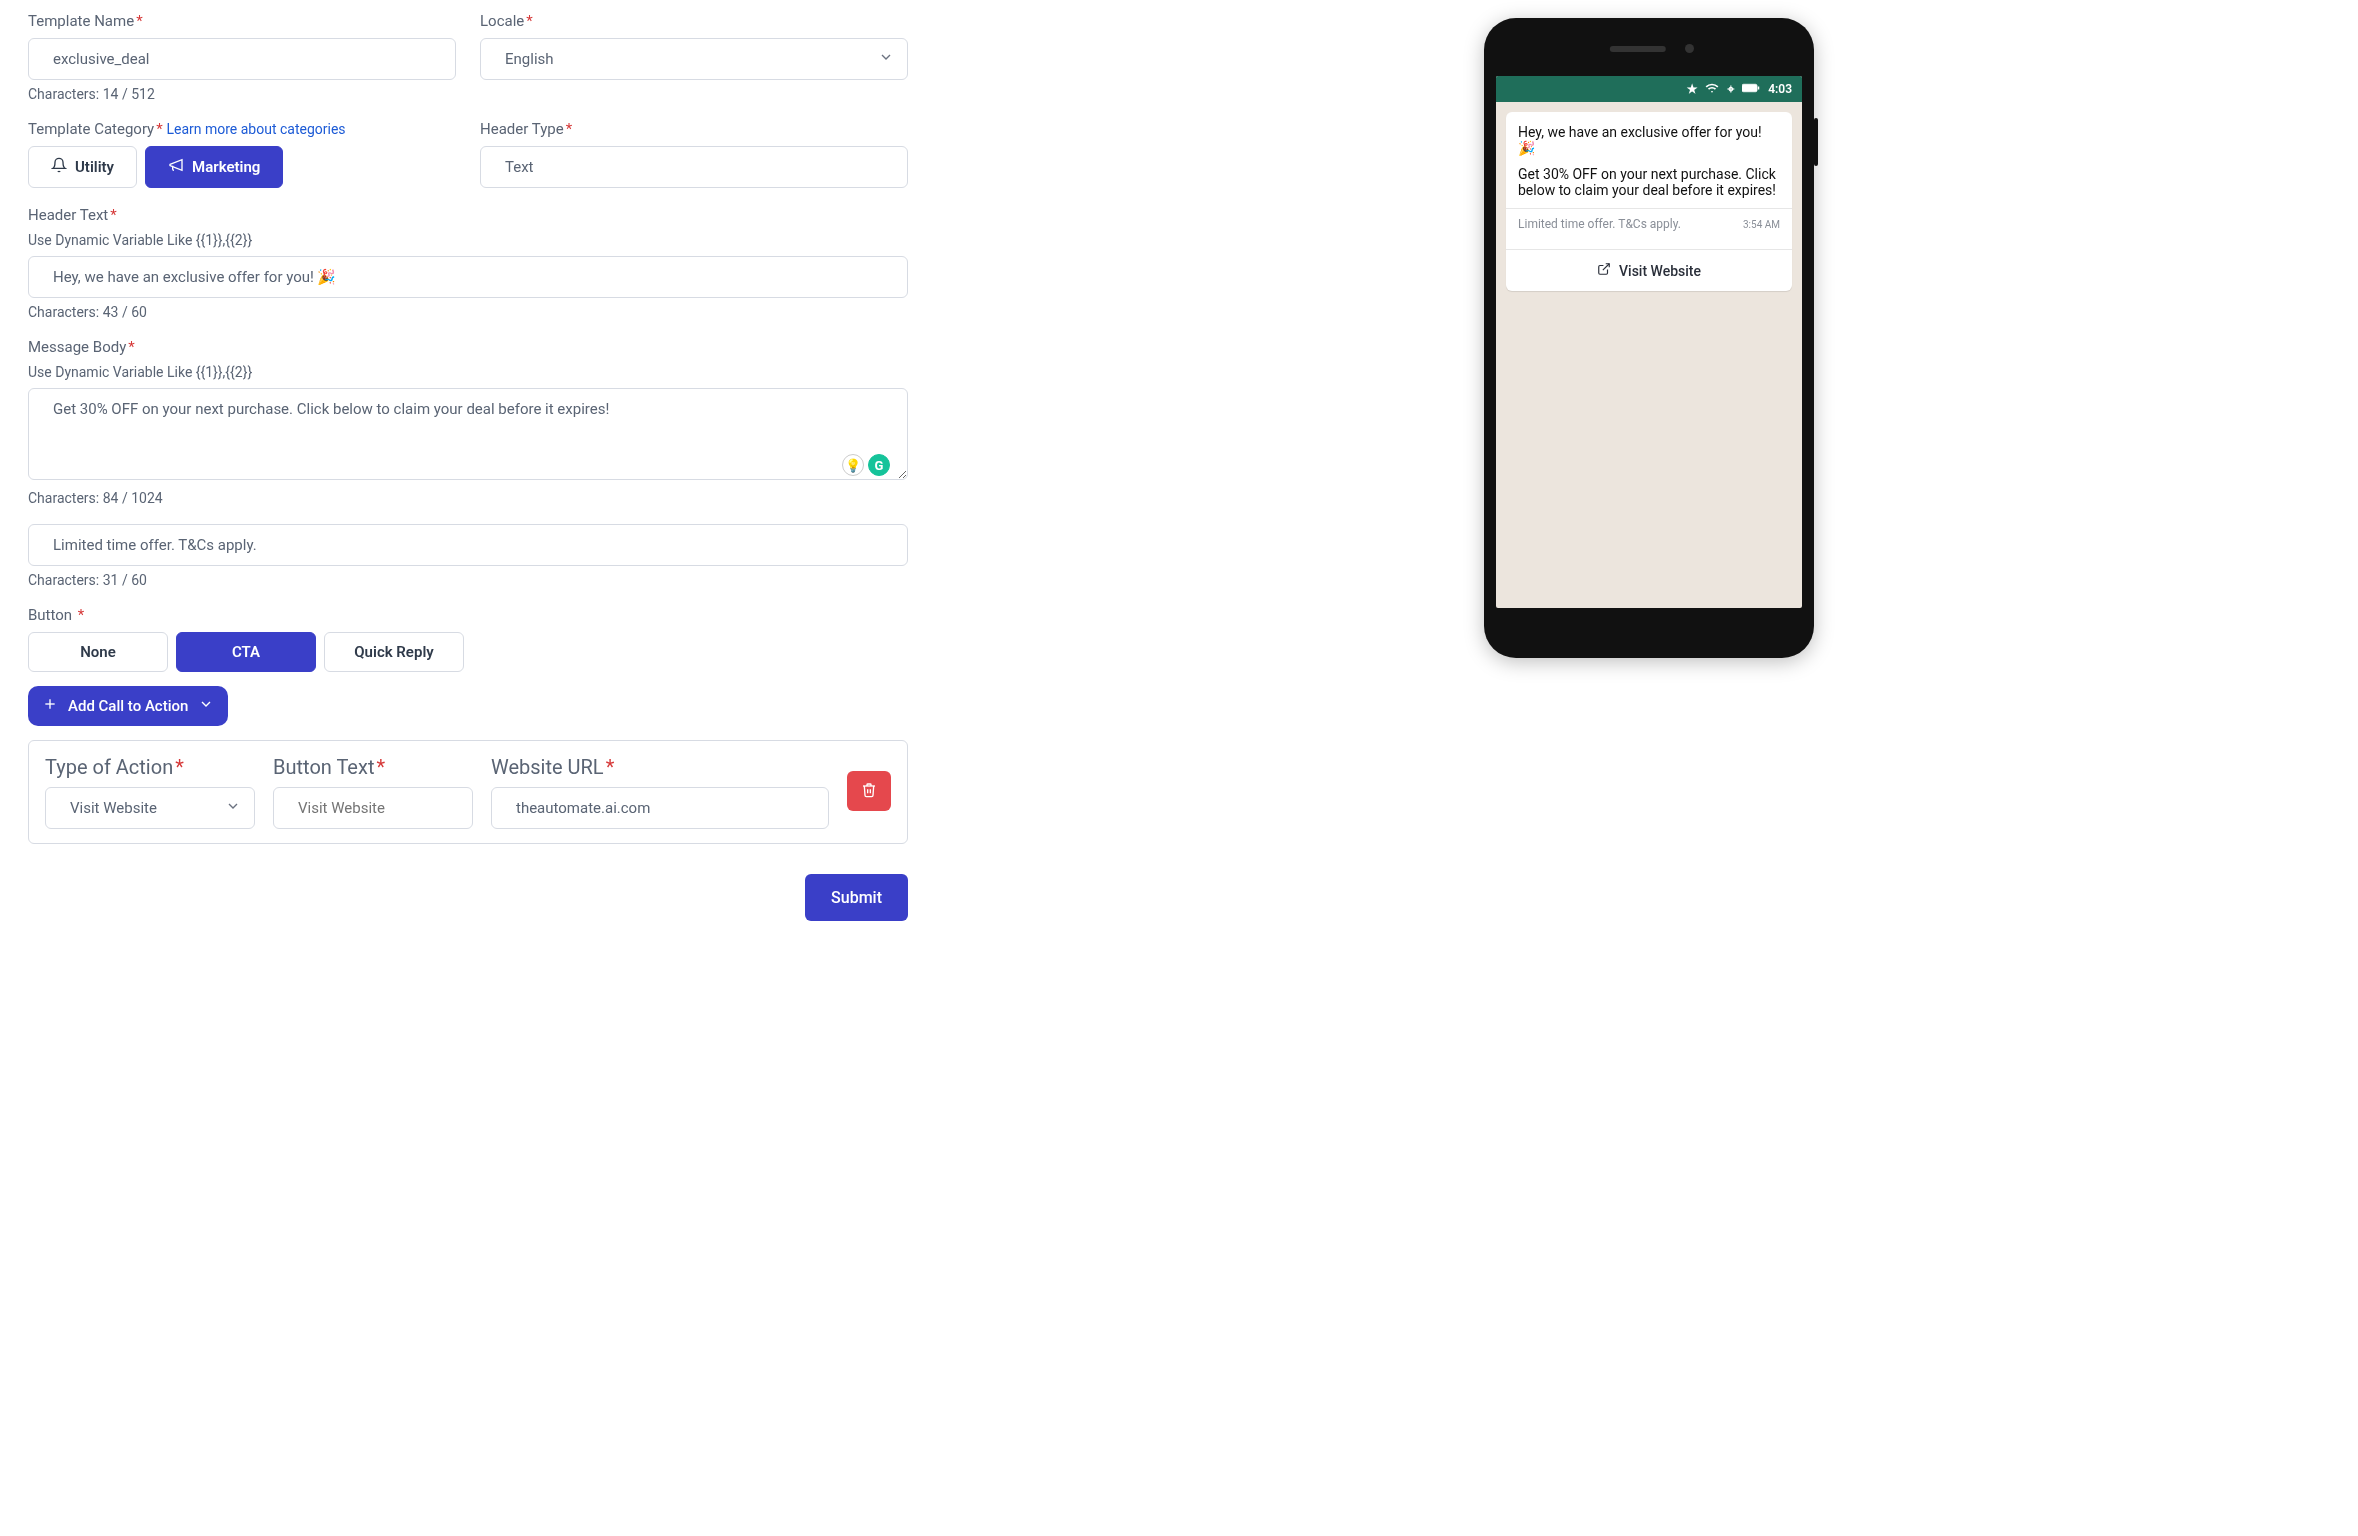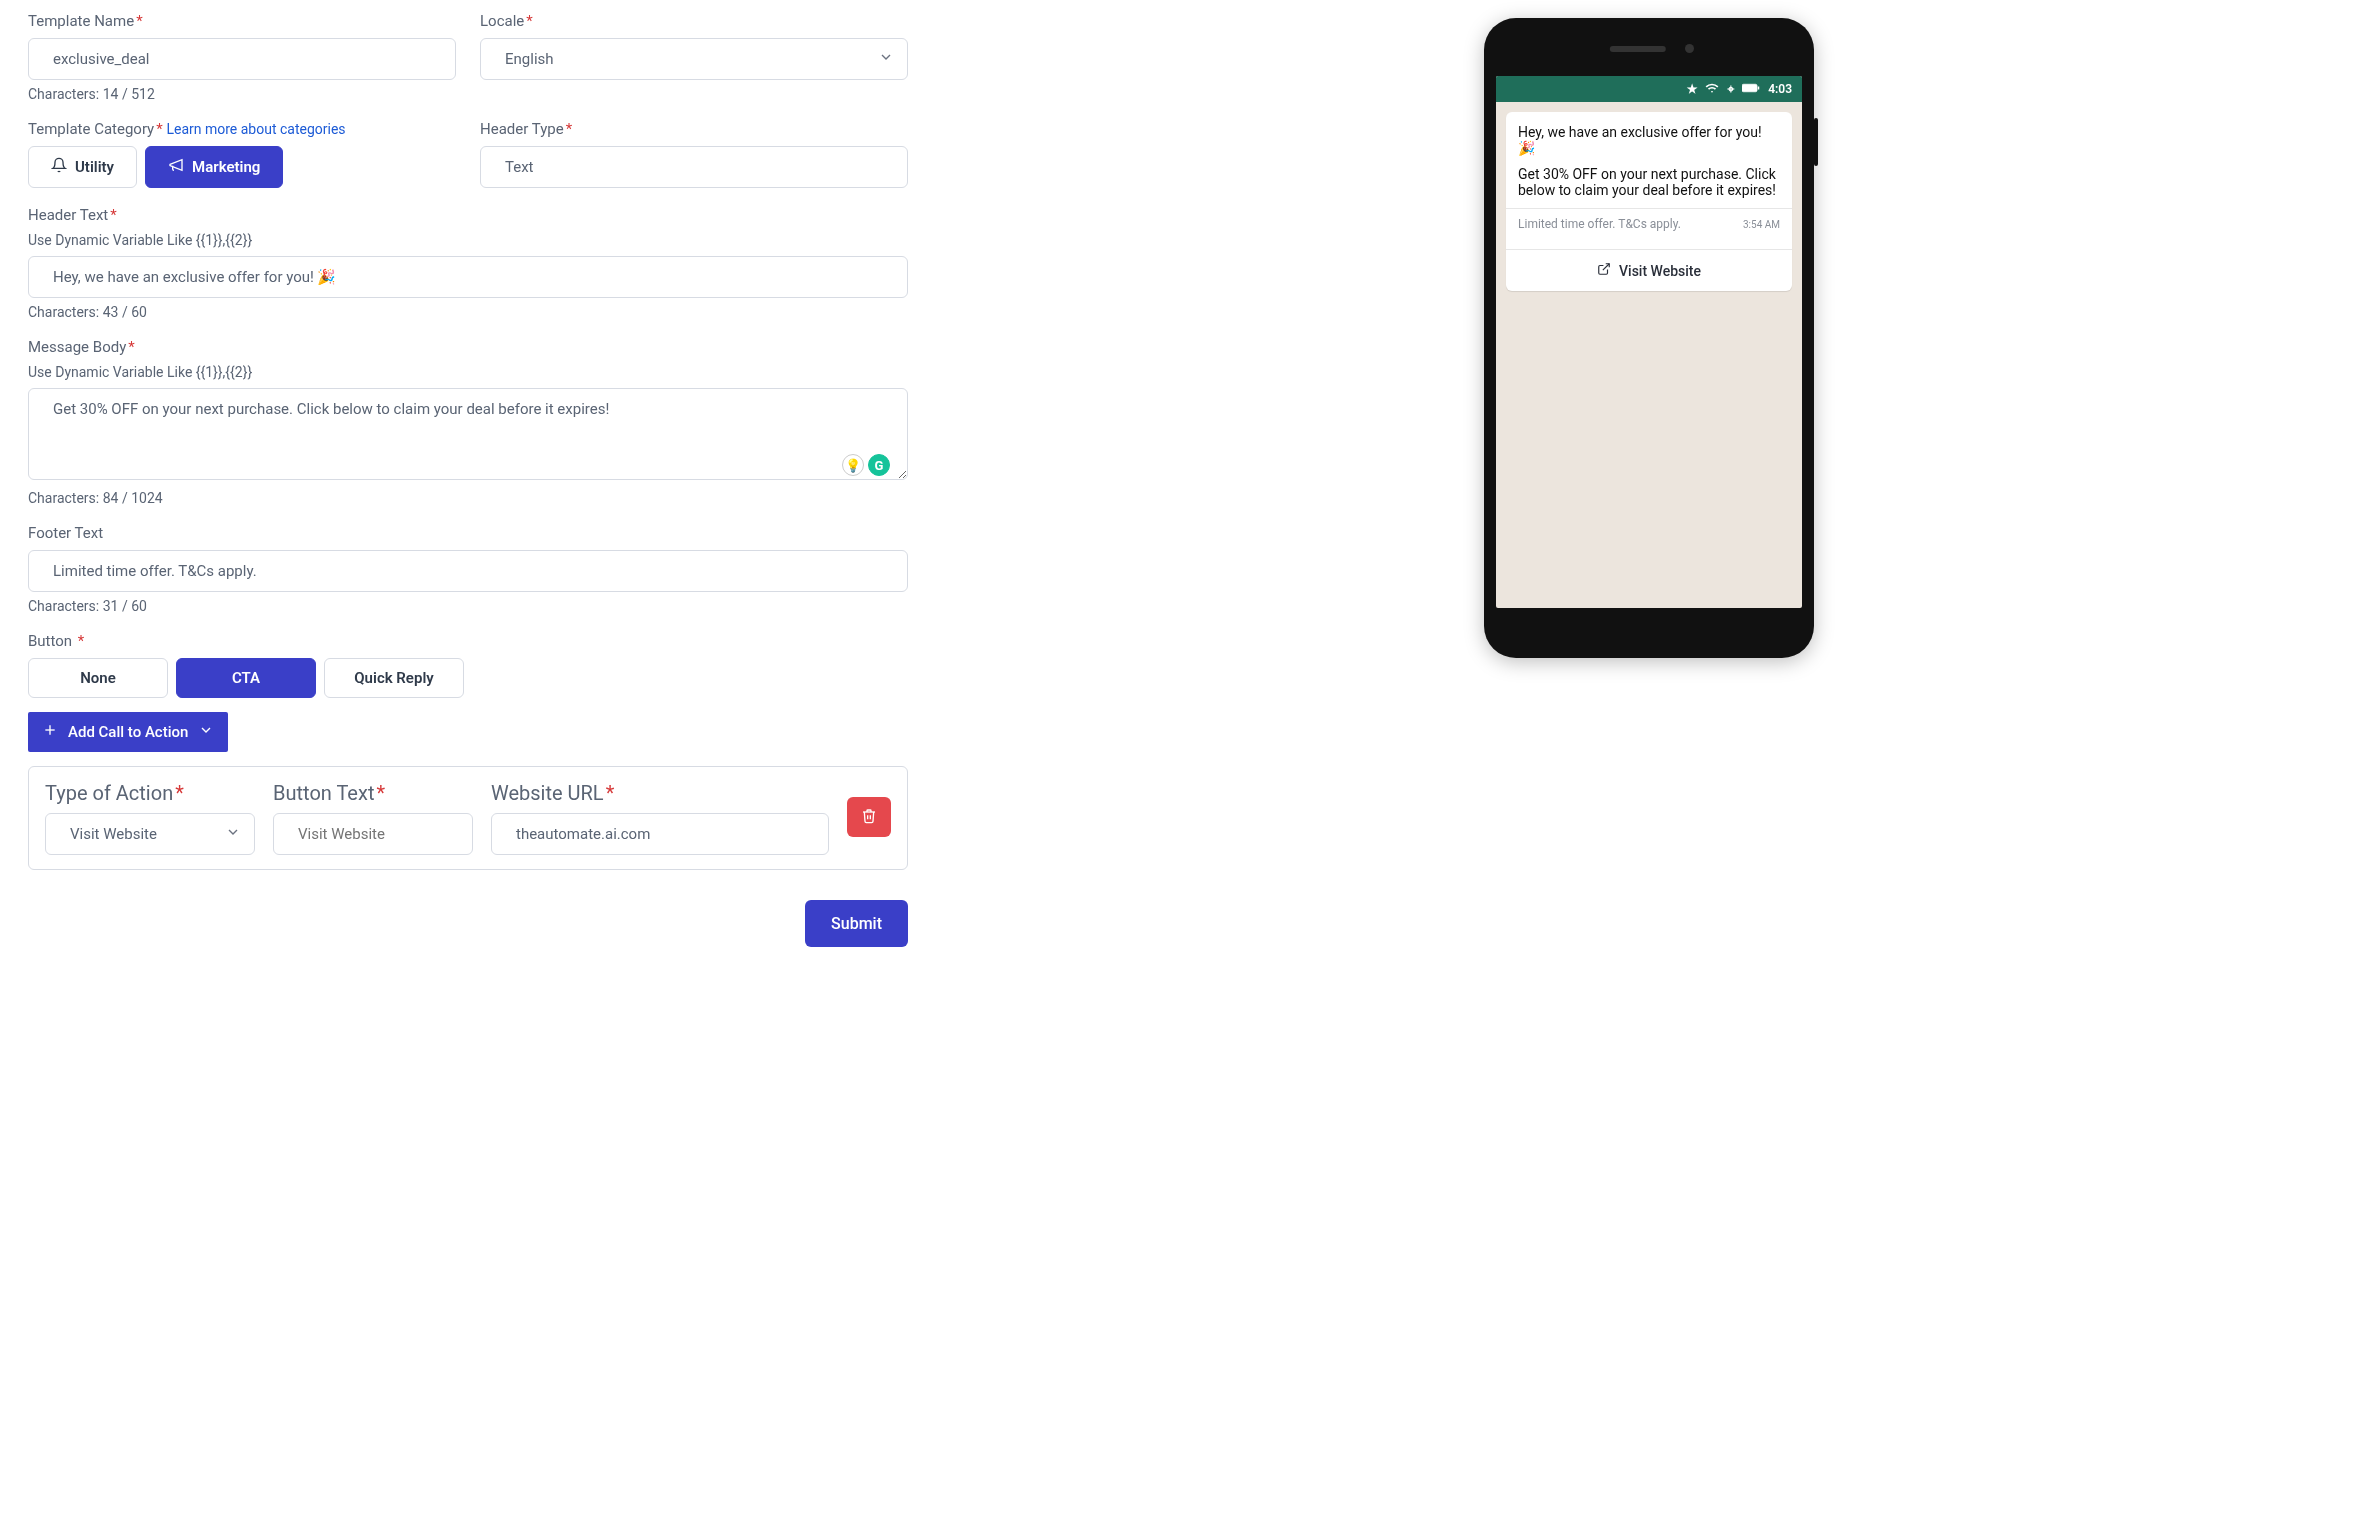--- a/index.html
+++ b/index.html
@@ -19,21 +19,21 @@
   .textarea { resize: both; min-height:92px; font-family:inherit; }
   .select-wrap { position:relative; }
   .select-wrap .chev { position:absolute; right:14px; top:50%; transform:translateY(-50%); pointer-events:none; color:#6b7280;}
   .btn-group { display:flex; gap:8px; }
   .seg-btn {
     border:1px solid #d7dbe3; background:#fff; color:#2f3a4a; font-weight:600;
     padding:10px 22px; border-radius:6px; cursor:pointer; display:flex; align-items:center; gap:8px; font-size:15px;
   }
   .seg-btn.active { background:#3a3fc8; border-color:#3a3fc8; color:#fff; }
   .add-cta {
-    background:#3a3fc8; color:#fff; border:none; border-radius:2px; padding:10px 14px;
+    background:#3a3fc8; color:#fff; border:none; border-radius:10px; padding:10px 14px;
     display:flex; align-items:center; gap:10px; font-size:15px; cursor:pointer; font-weight:500;
   }
   .cta-row {
     margin-top:14px; border:1px solid #d7dbe3; border-radius:6px; padding:14px 16px;
     display:flex; gap:18px; align-items:flex-end;
   }
   .cta-field { flex:1; }
   .cta-field .cta-label { font-size:20px; color:#5a6474; margin-bottom:8px; display:block;}
   .trash-btn {
     width:44px; height:40px; background:#e5484d; border:none; border-radius:6px; color:#fff;
@@ -172,21 +172,20 @@
       <textarea class="textarea" style="">Get 30% OFF on your next purchase. Click below to claim your deal before it expires!</textarea>
       <div class="grammarly">
         <span class="g-badge g-bulb">💡</span>
         <span class="g-badge g-green">G</span>
       </div>
     </div>
     <div class="hint">Characters: 84 / 1024</div>
   </div>
 
   <div class="field">
-    <label class="label">Footer Text</label>
     <input class="input" value="Limited time offer. T&amp;Cs apply." style="">
     <div class="hint">Characters: 31 / 60</div>
   </div>
 
   <div class="field">
     <label class="label">
       <span>Button</span><span class="req"> *</span>
     </label>
     <div class="btn-group">
       <button class="seg-btn" style="min-width:140px; justify-content:center;">None</button>

